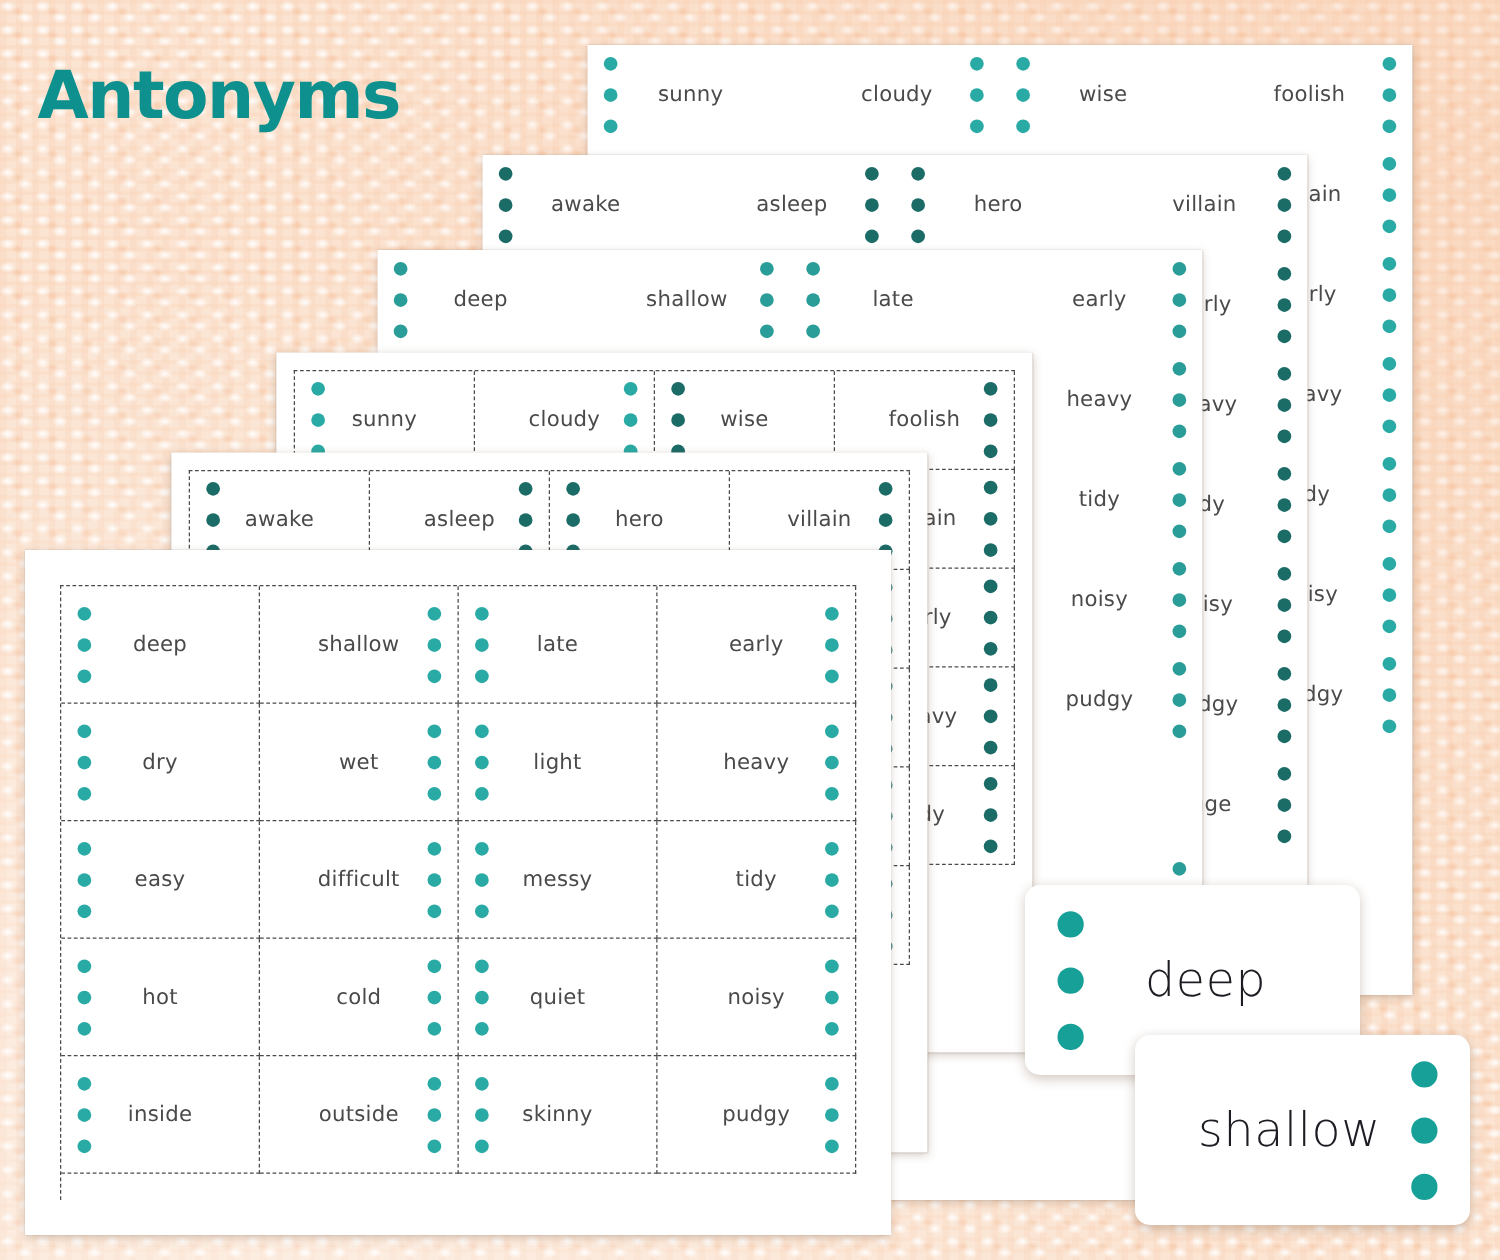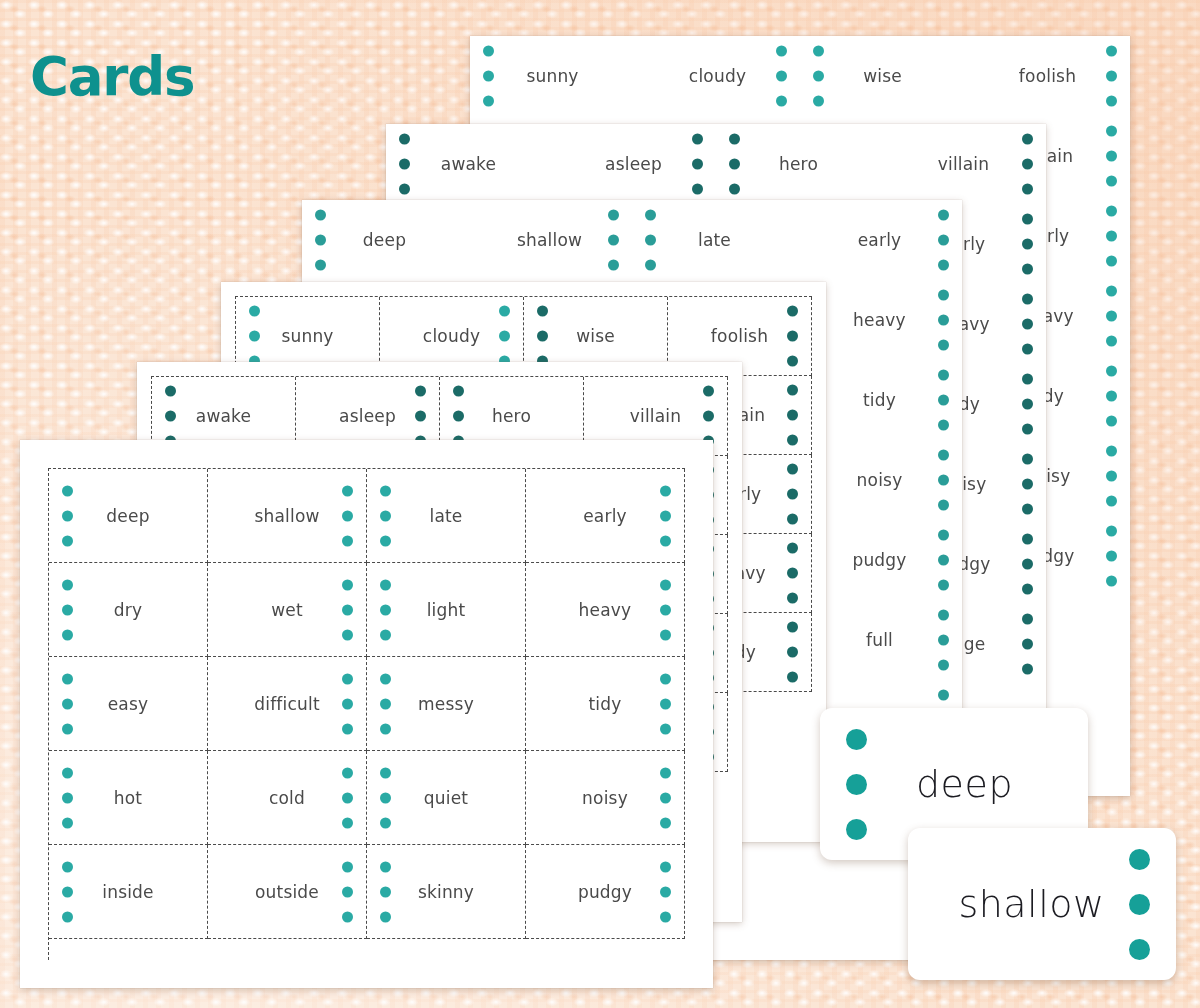--- a/index.html
+++ b/index.html
@@ -97,21 +97,21 @@
   }
   .fc-dots { display:flex; flex-direction:column; gap:24px; }
   .fc-dots .dot { width:21px; height:21px; }
 </style>
 </head>
 <body>
 
 <div id="bg"></div>
 
 <div id="title">
-  <div>Cards</div>
+  <div>Antonyms</div>
 </div>
 
 <div id="sheet-layer">
     <div class="sheet" style="left: 470px; top: 36px; width: 660px; height: 760px; z-index: 10;">
       <div class="grid" style="inset: 0px; grid-template-rows: repeat(7, 80px);">
         <div class="cellrow">
           <div class="cell">
             <span class="word">sunny</span>
             <div class="dots left">
               <span class="dot" style="background: rgb(42, 170, 164);"></span>
@@ -777,28 +777,20 @@
             <span class="word">far</span>
             <div class="dots right">
               <span class="dot" style="background: rgb(42, 157, 152);"></span>
               <span class="dot" style="background: rgb(42, 157, 152);"></span>
               <span class="dot" style="background: rgb(42, 157, 152);"></span>
             </div>
           </div>
           <div class="cell">
             <span class="word">empty</span>
             <div class="dots left">
-              <span class="dot" style="background: rgb(42, 157, 152);"></span>
-              <span class="dot" style="background: rgb(42, 157, 152);"></span>
-              <span class="dot" style="background: rgb(42, 157, 152);"></span>
-            </div>
-          </div>
-          <div class="cell">
-            <span class="word">full</span>
-            <div class="dots right">
               <span class="dot" style="background: rgb(42, 157, 152);"></span>
               <span class="dot" style="background: rgb(42, 157, 152);"></span>
               <span class="dot" style="background: rgb(42, 157, 152);"></span>
             </div>
           </div>
         </div>
         <div class="cellrow">
           <div class="cell">
             <span class="word">open</span>
             <div class="dots left">

